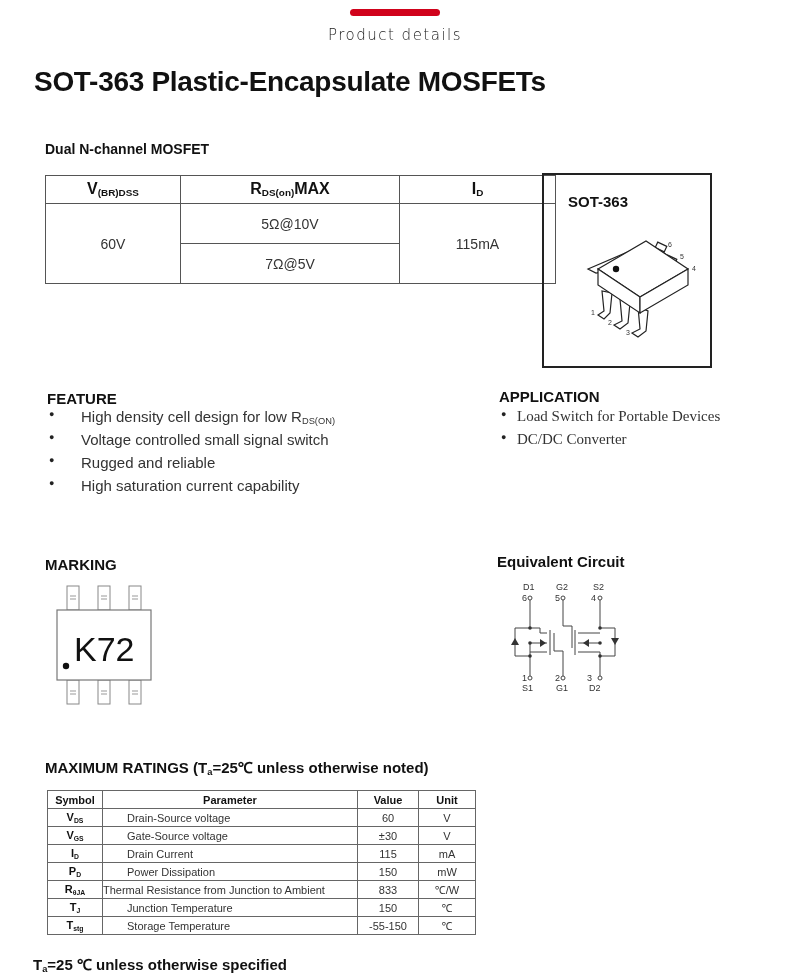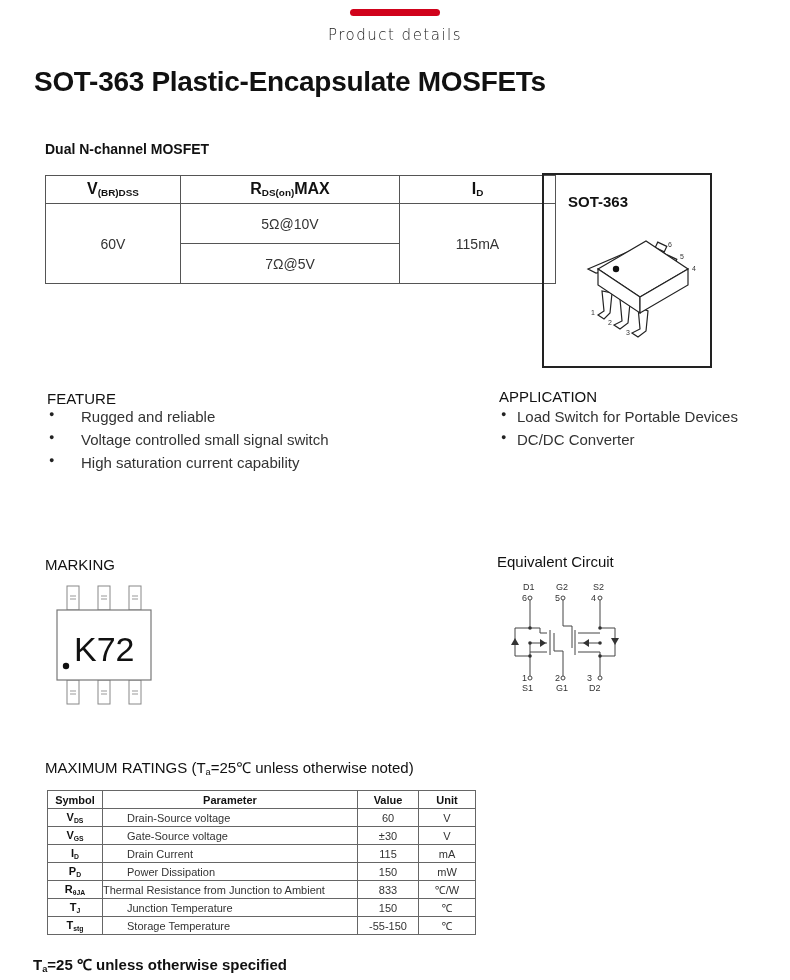--- a/index.html
+++ b/index.html
@@ -13,26 +13,26 @@
   .sub-title { left:45px; top:141px; font-size:14px; font-weight:bold; }
   table { border-collapse:collapse; }
   .spec { left:45px; top:175px; width:511px; font-size:14px; }
   .spec td, .spec th { border:1px solid #555; text-align:center; padding:0; }
   .spec th { height:27px; font-weight:bold; font-size:16px; }
   .spec td { height:39px; color:#333; }
   sub { font-size:0.62em; vertical-align:-0.25em; }
   .pkgbox { left:542px; top:173px; width:170px; height:195px; border:2px solid #222; box-sizing:border-box; }
   .pkg-label { left:24px; top:18px; font-size:15px; font-weight:bold; }
   .pkgsvg { left:40px; top:58px; }
-  .sec-h { font-size:15px; font-weight:normal; }
+  .sec-h { font-size:15px; font-weight:bold; }
   .list { font-size:15px; color:#333; }
   .list div { height:23px; position:relative; }
   .feat-list div { padding-left:32px; }
   .feat-list div::before { content:"●"; position:absolute; left:0; top:1px; font-size:9px; color:#222; }
-  .app-list div { padding-left:18px; }
+  .app-list div { padding-left:18px;font-family:Liberation Serif, serif; }
   .app-list div::before { content:"●"; position:absolute; left:2px; top:1px; font-size:9px; color:#222; }
   .ratings { left:47px; top:790px; width:429px; font-size:11px; }
   .ratings th, .ratings td { border:1px solid #666; padding:0; height:17px; }
   .ratings th { font-weight:bold; font-size:11px; }
   .ratings td.sym { font-weight:bold; text-align:center; font-size:11px; }
   .ratings td.param { padding-left:24px; color:#333; }
   .ratings td.param.wide { padding-left:0; }
   .ratings td.val, .ratings td.unit { text-align:center; color:#333; }
   .footer { left:33px; top:954px; font-size:15px; font-weight:bold; }
 </style>
@@ -85,22 +85,23 @@
       <text x="42" y="102">3</text>
       <text x="108" y="38">4</text>
       <text x="96" y="26">5</text>
       <text x="84" y="14">6</text>
     </g>
   </svg>
 </div>
 
 <div class="abs sec-h" style="left:47px; top:390px;">FEATURE</div>
 <div class="abs list feat-list" style="left:49px; top:408px;">
+  <div><span>High density cell design for low R</span><sub>DS(ON)</sub></div>
+  <div><span>Voltage controlled small signal switch</span></div>
   <div><span>Rugged and reliable</span></div>
-  <div><span>Voltage controlled small signal switch</span></div>
   <div><span>High saturation current capability</span></div>
 </div>
 
 <div class="abs sec-h" style="left:479px; top:388px;margin-left:20px;">APPLICATION</div>
 <div class="abs list app-list" style="left:499px; top:408px;">
   <div>Load Switch for Portable Devices</div>
   <div>DC/DC Converter</div>
 </div>
 
 <div class="abs sec-h" style="left:45px; top:556px;">MARKING</div>

